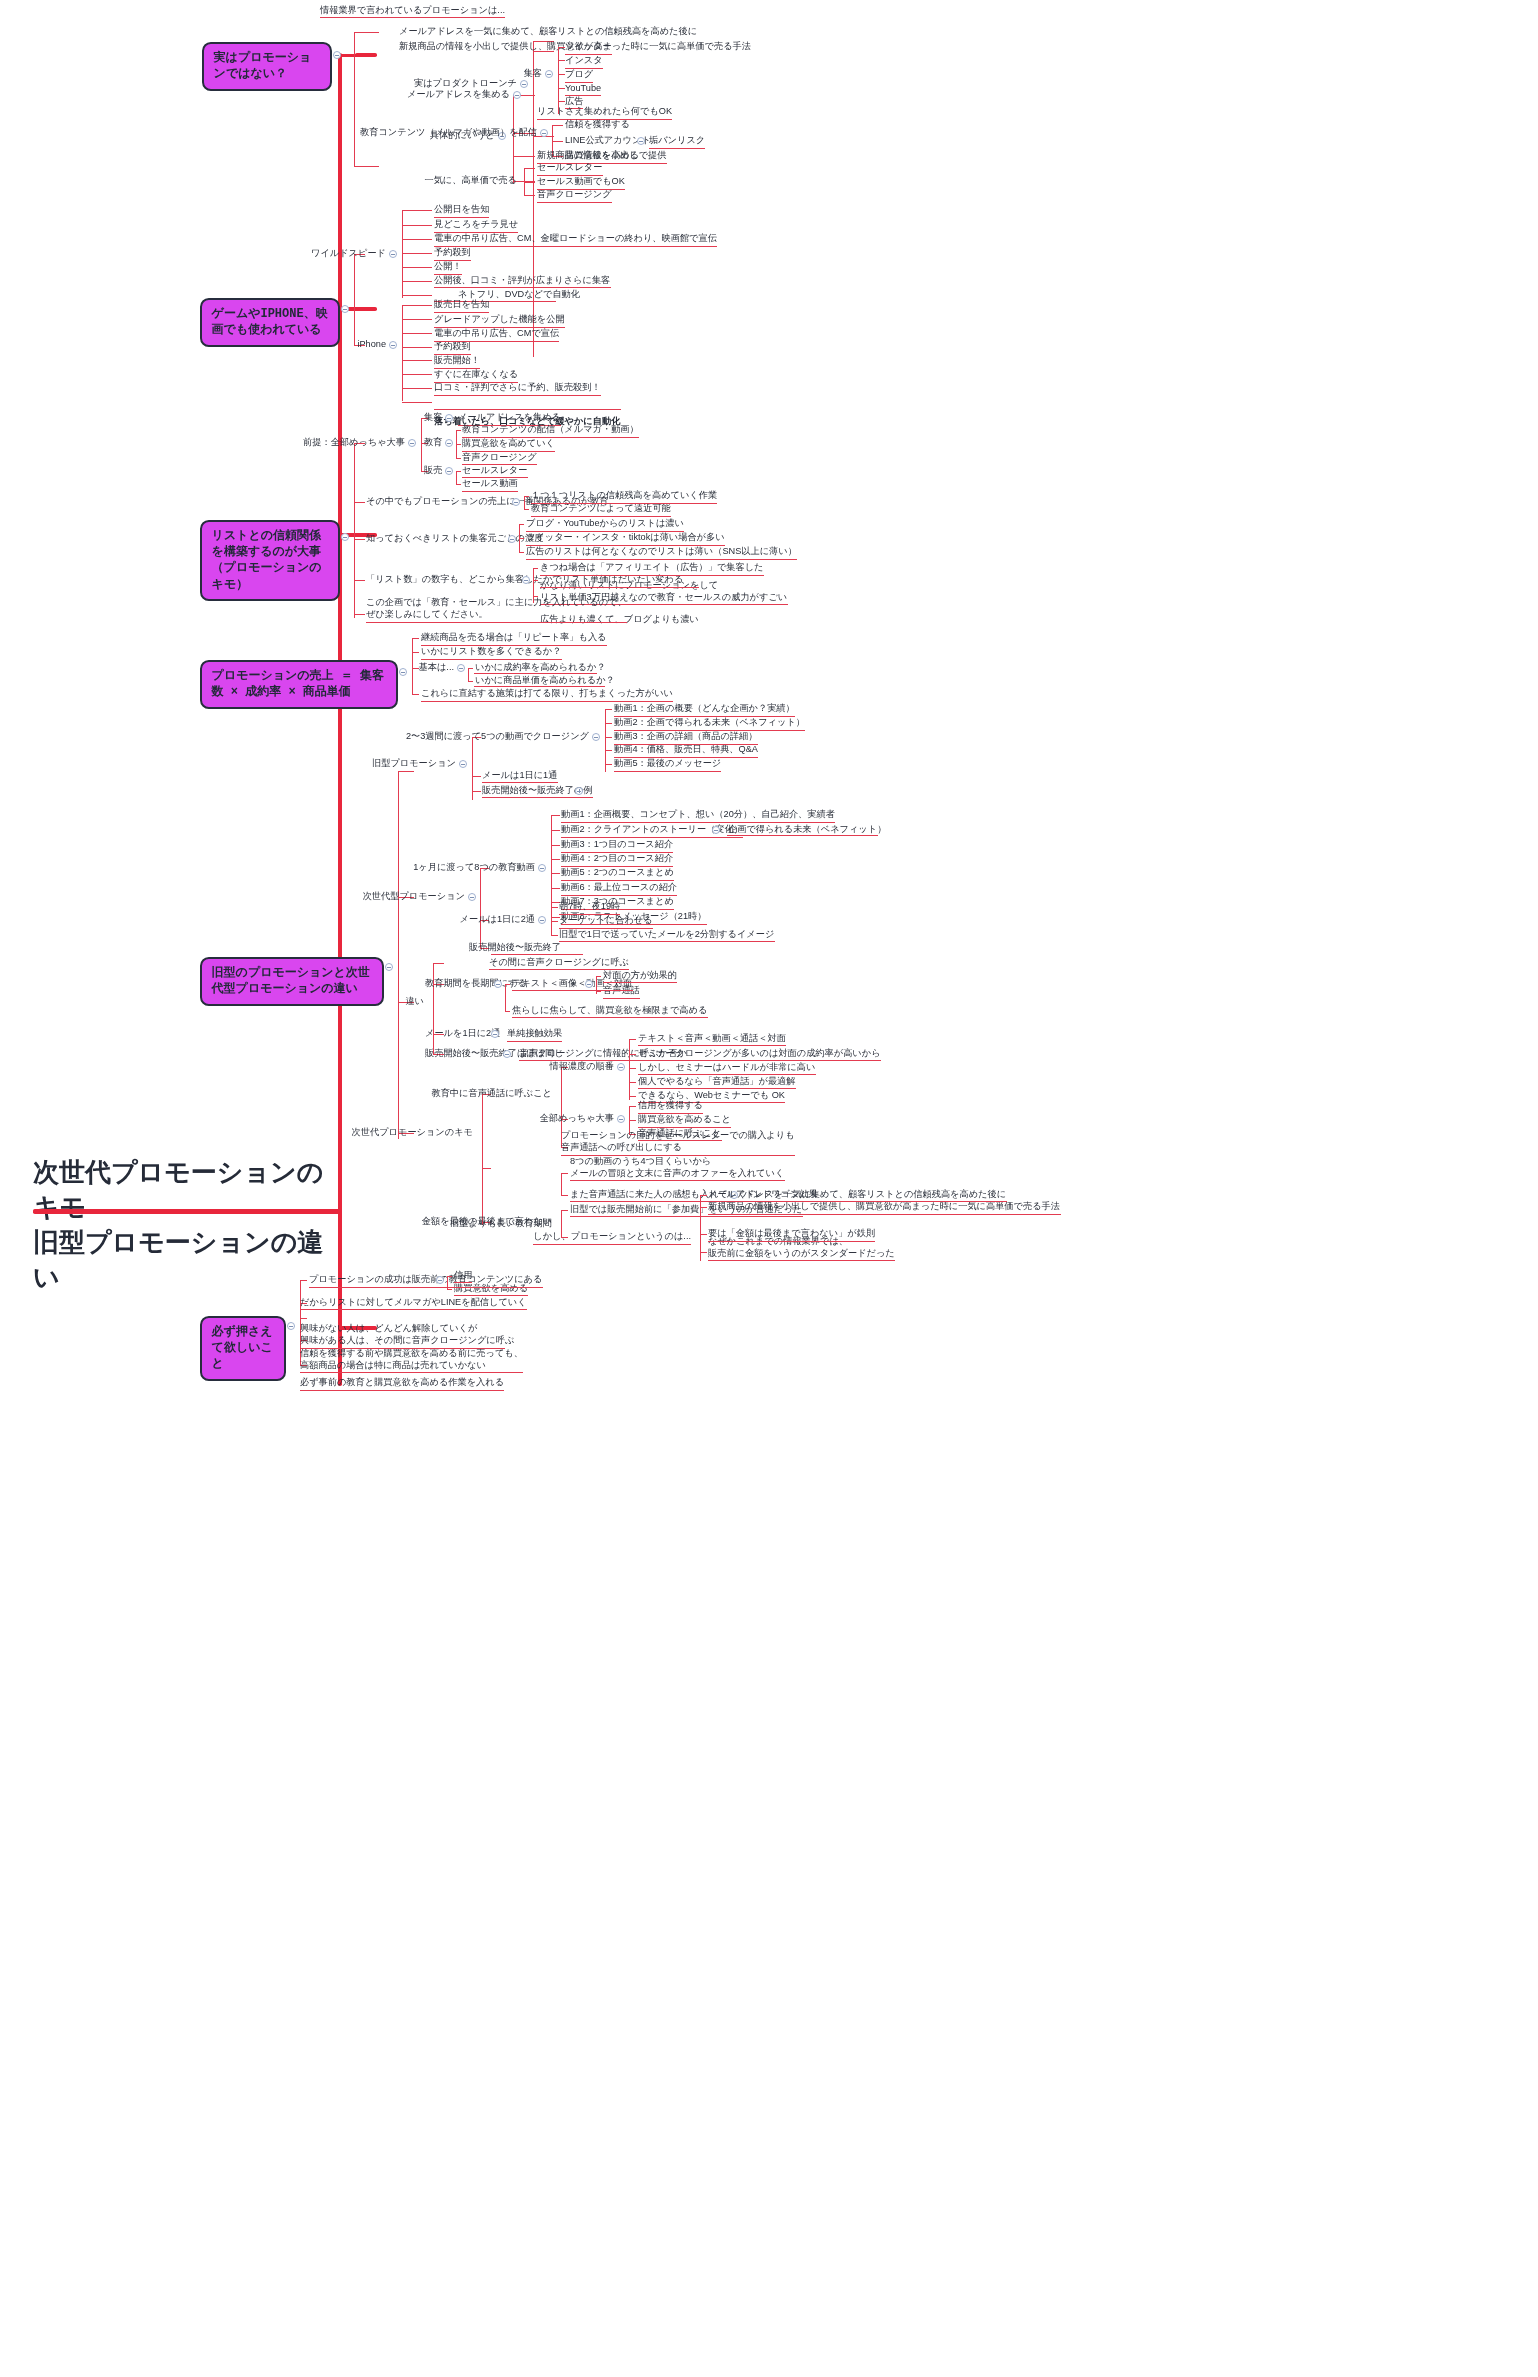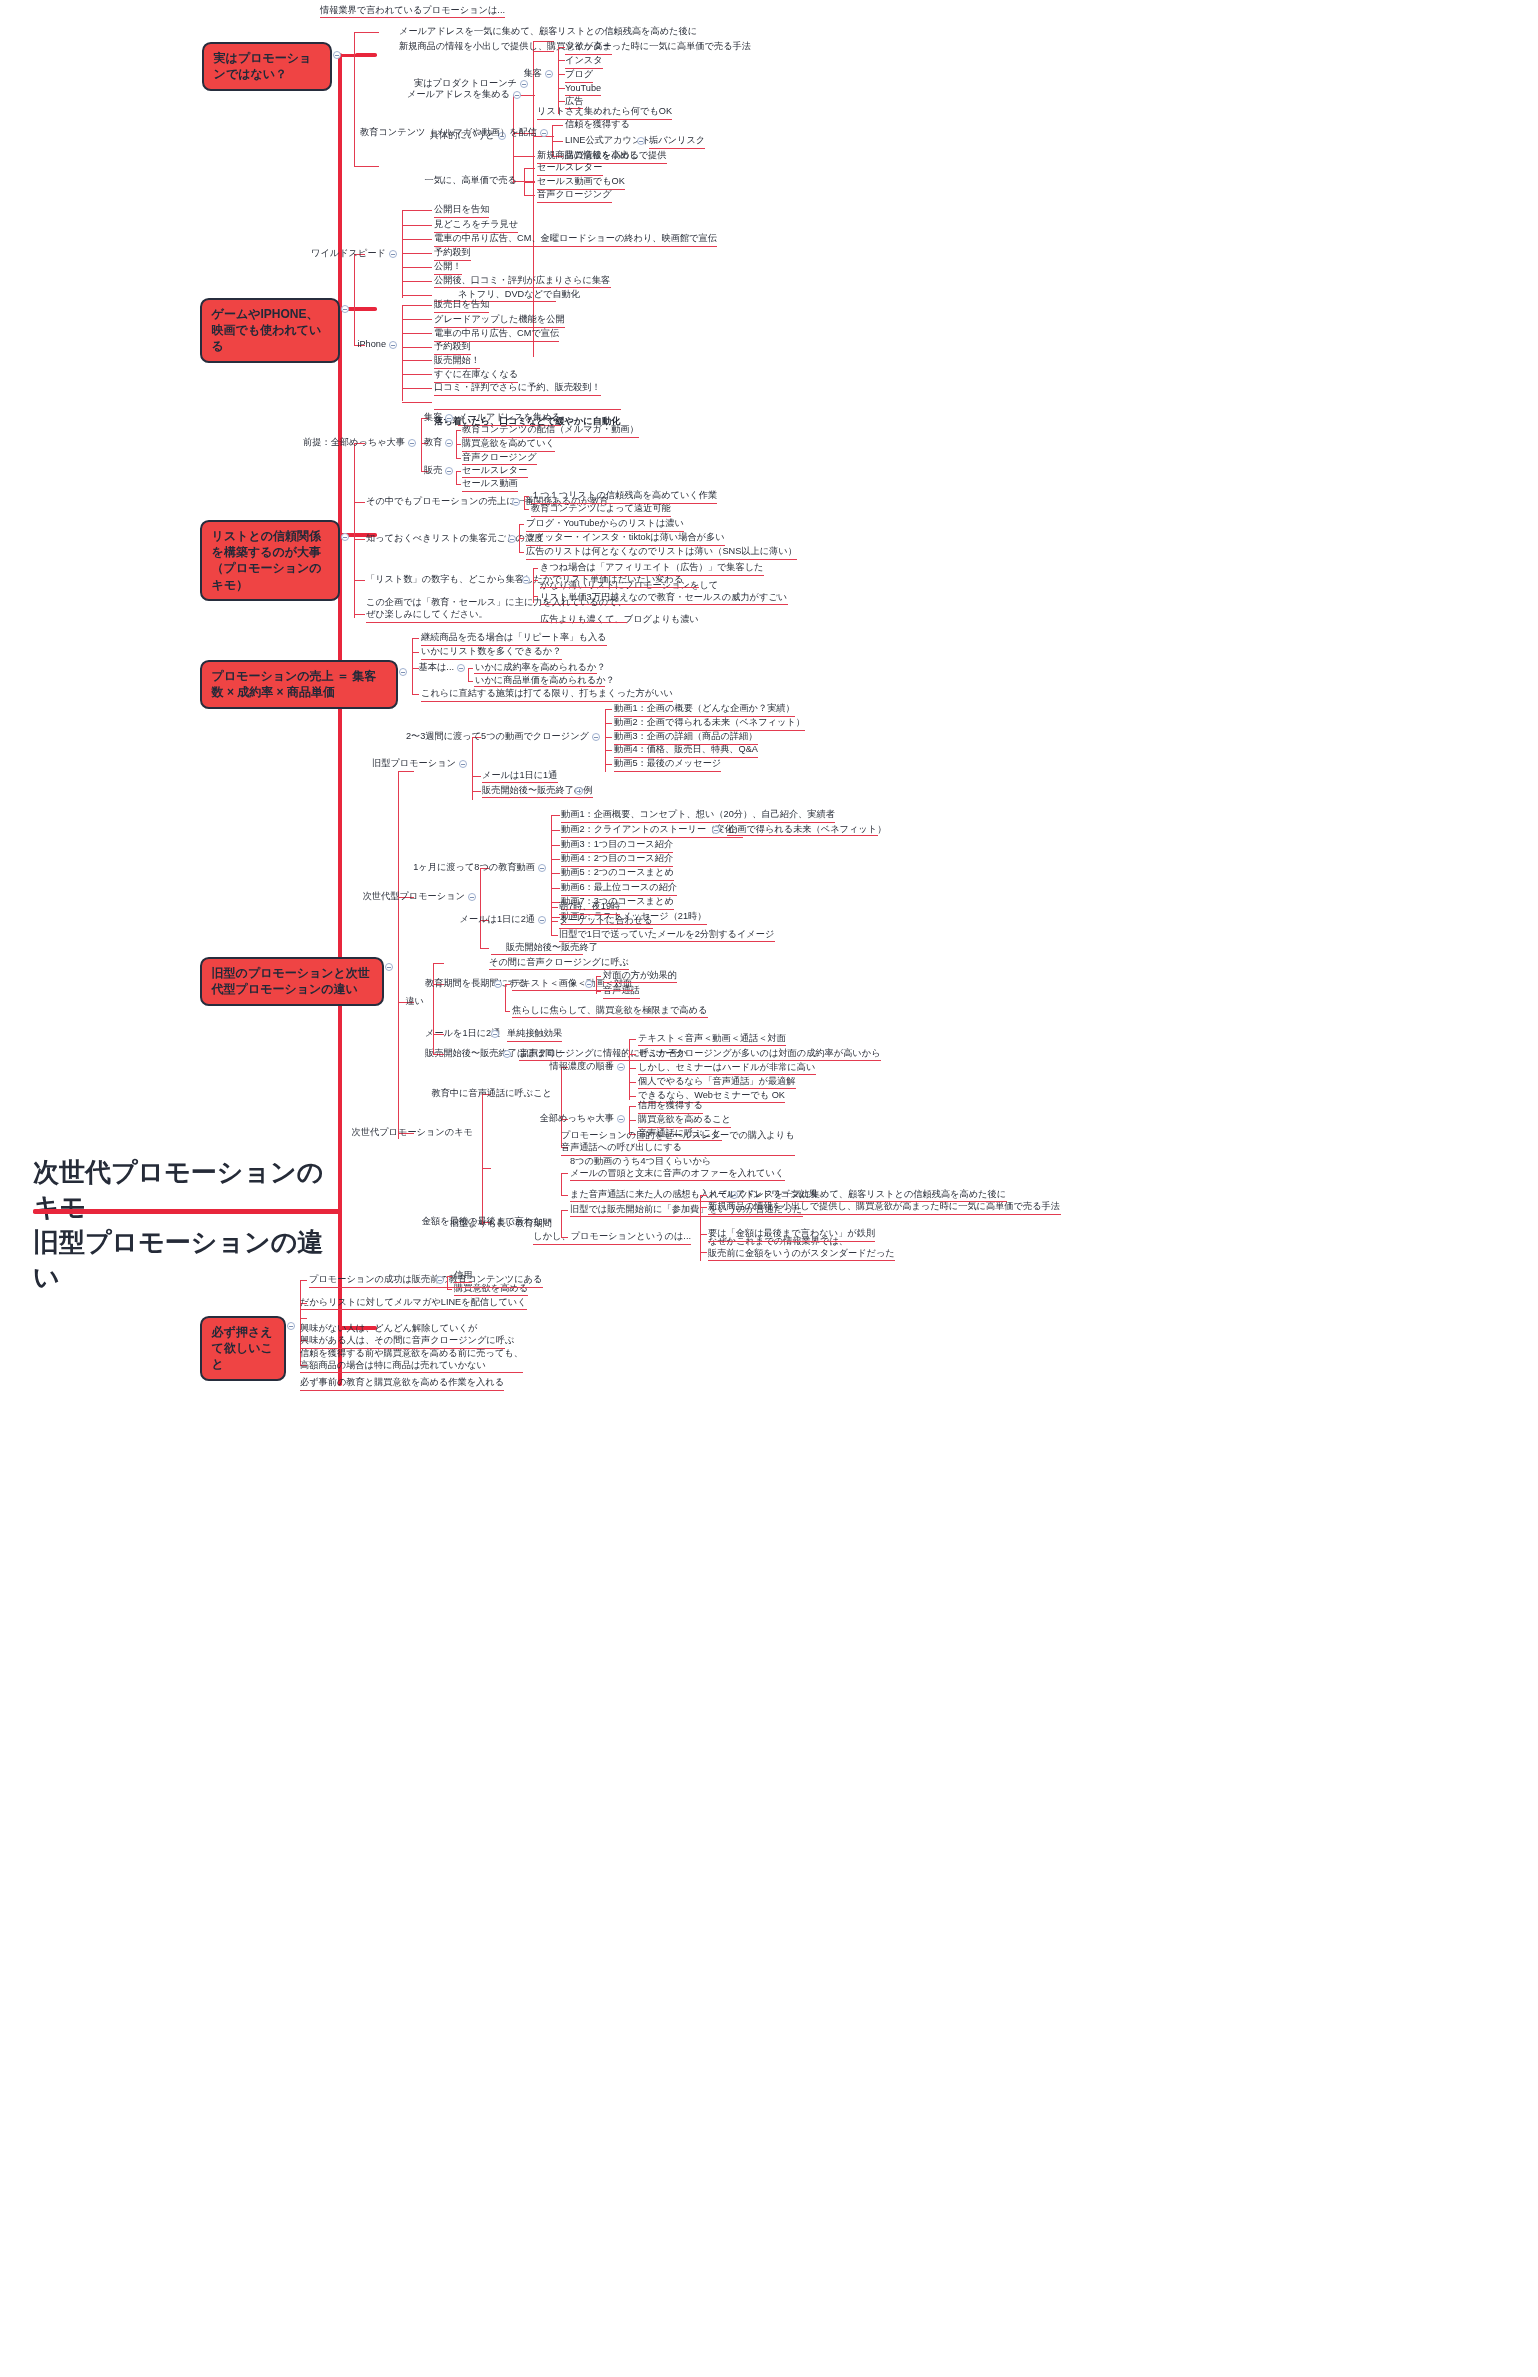--- a/index.html
+++ b/index.html
@@ -19,24 +19,24 @@
   .root-underline{
     position:absolute;background:#e8263c;height:5.3px;border-radius:1.8px;
   }
   .root-spine{
     position:absolute;background:#e8263c;width:4.4px;border-radius:1.8px;
   }
 
   
   .node1{
     position:absolute;
-    border:2.2px solid #272d3d;border-radius:8.8px;background:#ef4444;
+    border:2.2px solid #272d3d;border-radius:8.8px;background:#d946ef;
     font-size:12px;font-weight:bold;color:#222938;
     padding:6.1px 9.6px;line-height:1.35;white-space:pre-line;
-    box-sizing:border-box;text-align:left;
+    box-sizing:border-box;text-align:left;font-family:Liberation Mono, monospace;
   }
 
   
   .tn{
     position:absolute;font-size:9.2px;line-height:1.25;color:#262b36;
     white-space:nowrap;
   }
   .tn.r{transform:translate(-100%,-50%);}    
   .tn.l{transform:translate(0,-50%);}        
 
@@ -432,21 +432,21 @@
   <div class="h" style="left:551px;top:907px;width:7px;"></div>
   <div class="h" style="left:551px;top:921px;width:7px;"></div>
   <div class="h" style="left:551px;top:935px;width:7px;"></div>
   <div class="tn l" style="left:559px;top:907px;">朝7時、夜19時</div>
   <div class="tn l" style="left:559px;top:921px;">ターゲットに合わせる</div>
   <div class="tn l" style="left:559px;top:935px;">旧型で1日で送っていたメールを2分割するイメージ</div>
   <div class="ul" style="left: 559px; top: 914px; width: 61px;"></div>
   <div class="ul" style="left: 559px; top: 928px; width: 94px;"></div>
   <div class="ul" style="left: 559px; top: 941px; width: 216px;"></div>
 
-  <div class="tn l" style="left:506px;top:948px;">販売開始後〜販売終了</div>
+  <div class="tn l" style="left:469px;top:948px;">販売開始後〜販売終了</div>
   <div class="ul" style="left: 491px; top: 954px; width: 92px;"></div>
 
   <div class="tn r" style="left:424px;top:1002px;">違い</div>
   <div class="v" style="left:433px;top:963px;height:92px;"></div>
   <div class="h" style="left:433px;top:963px;width:10.5px;"></div>
   <div class="h" style="left:433px;top:984px;width:10.5px;"></div>
   <div class="h" style="left:433px;top:1034px;width:10.5px;"></div>
   <div class="h" style="left:433px;top:1054px;width:10.5px;"></div>
 
   <div class="tn l" style="left:489px;top:963px;">その間に音声クロージングに呼ぶ</div>

